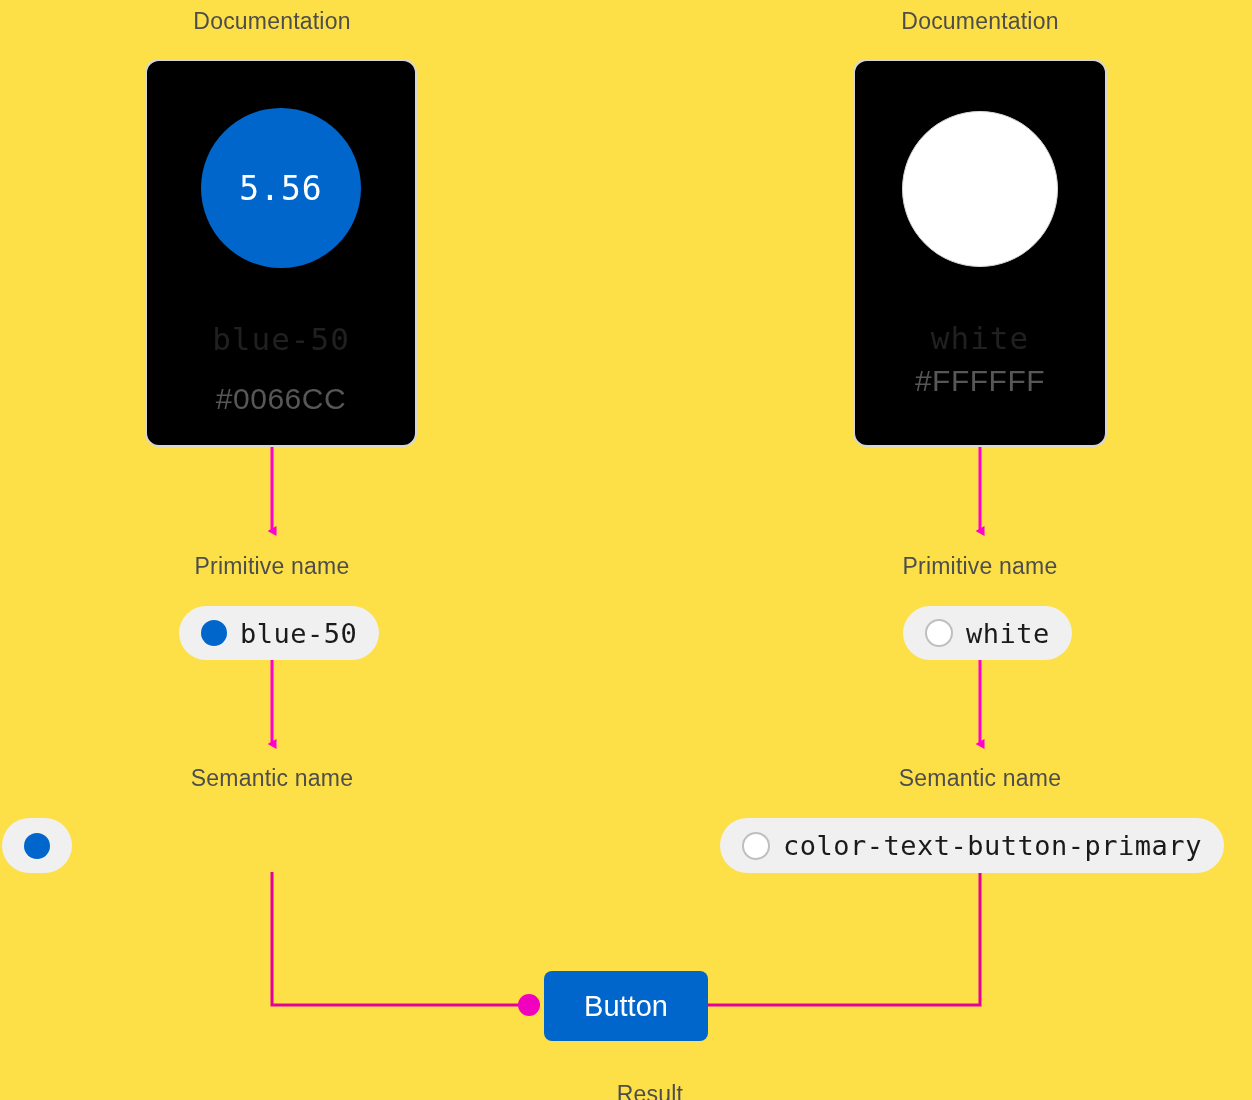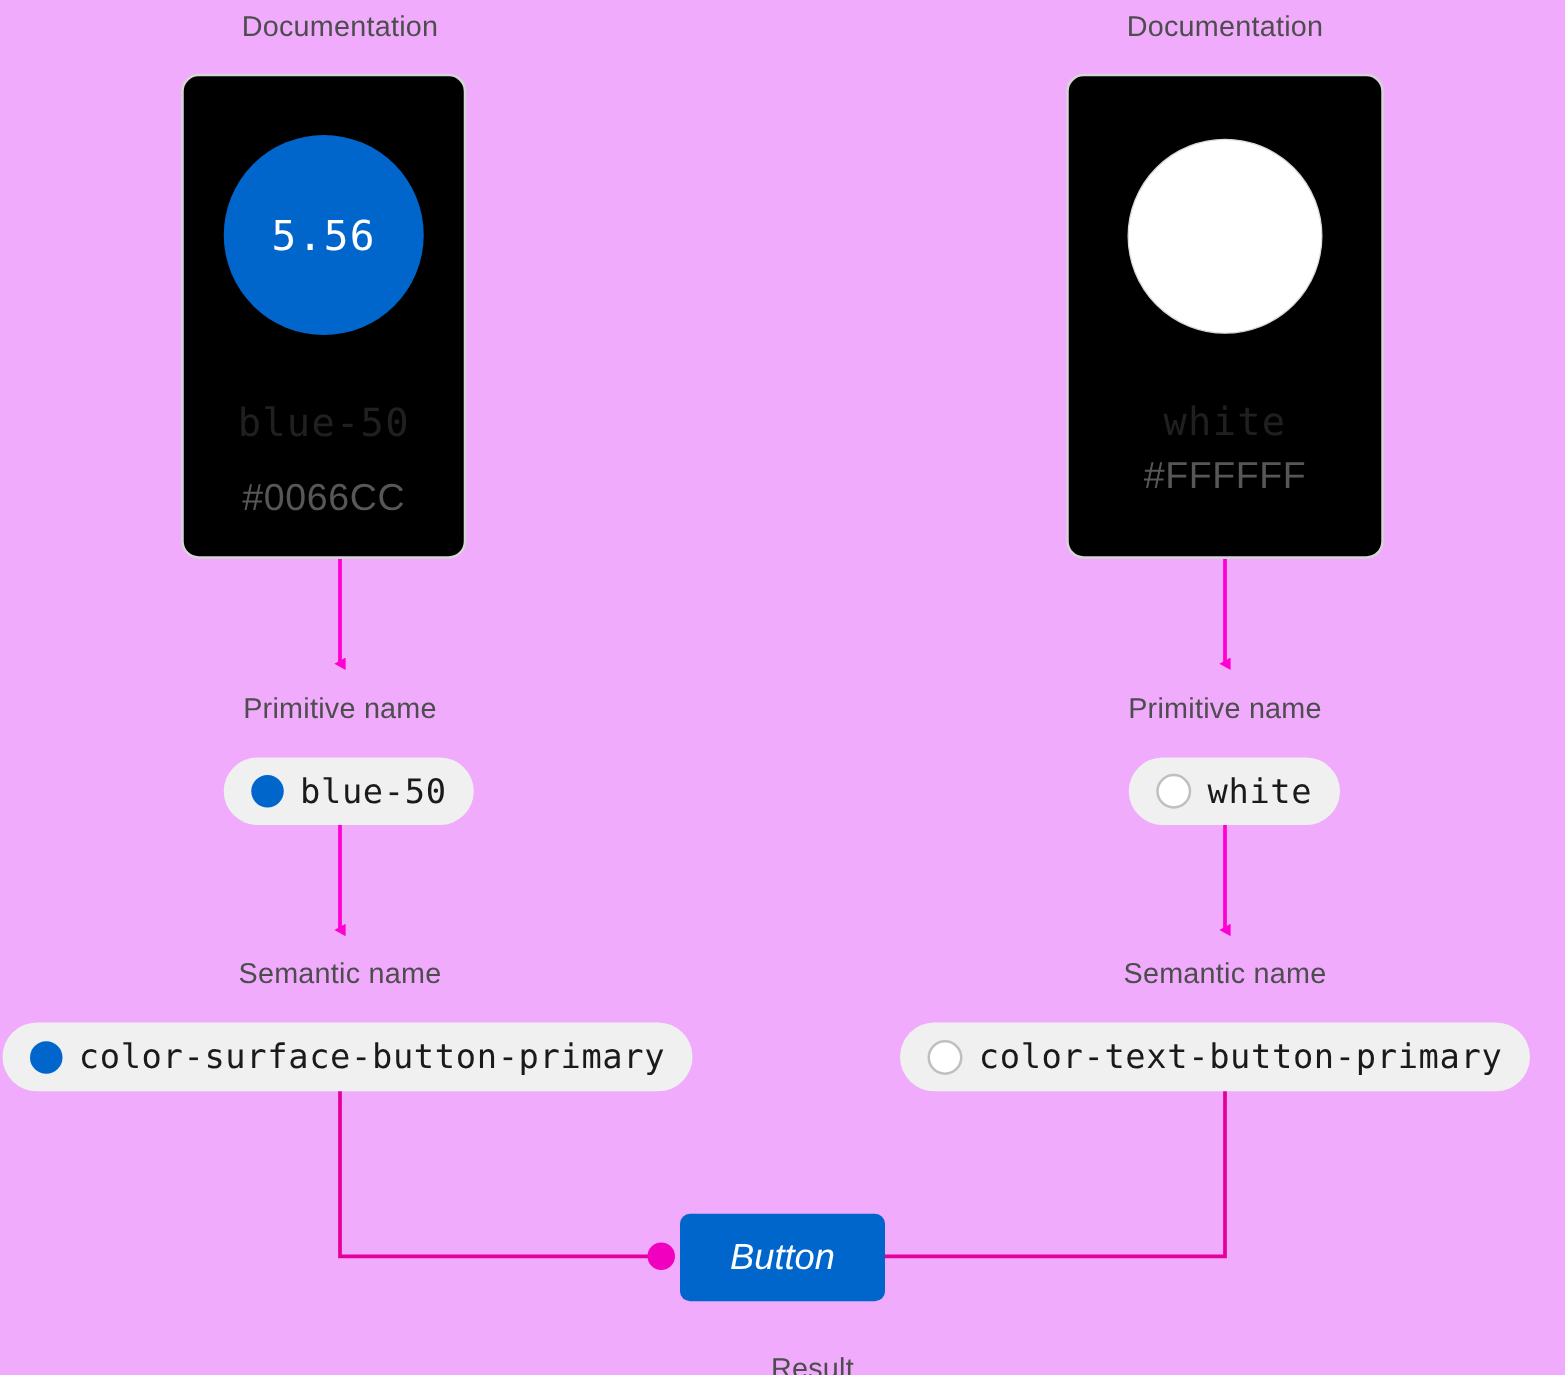--- a/index.html
+++ b/index.html
@@ -8,21 +8,21 @@
     background: #000000;
   }
   body {
     font-family: "Liberation Sans", sans-serif;
     -webkit-font-smoothing: antialiased;
   }
   #stage {
     position: relative;
     width: 1252px;
     height: 1100px;
-    background: #f0abfc;
+    background: #fde047;
     overflow: hidden;
   }
 
   
   .abs { position: absolute; }
 
   
   .caption {
     color: #4d4d4d;
     font-size: 23px;
@@ -92,21 +92,20 @@
     border-radius: 8px;
     color: #ffffff;
     font-family: "Liberation Sans", sans-serif;
     font-size: 29px;
     line-height: 1;
     display: flex;
     align-items: center;
     justify-content: center;
     cursor: pointer;
     padding: 17px;
-    font-style: italic;
   }
 
   
   #wires {
     position: absolute;
     left: 0; top: 0;
     width: 1252px;
     height: 1100px;
     pointer-events: none;
   }
@@ -133,42 +132,41 @@
     <line x1="980" y1="447" x2="980" y2="531" stroke="#FF00D0" stroke-width="3" marker-end="url(#arrowhead)"></line>
 
     <line x1="980" y1="660" x2="980" y2="744" stroke="#FF00D0" stroke-width="3" marker-end="url(#arrowhead)"></line>
 
     <path d="M980,872 L980,1005 L693,1005" fill="none" stroke="#E6009B" stroke-width="3"></path>
     <circle cx="693" cy="1005" r="11" fill="#F200C0"></circle>
   </svg>
 
   <div class="abs caption" style="left:145px; top:10px; width:254px;">Documentation</div>
 
-  <div class="abs doc-card" style="left:145px; top:59px; width:228px; height:388px;">
+  <div class="abs doc-card" style="left:145px; top:59px; width:272px; height:388px;">
     <div class="swatch-circle" style="width:160px; height:160px; margin-top:47px; background:#0066CC;
                 display:flex; align-items:center; justify-content:center;">
       <span style="font-family:'DejaVu Sans Mono','Liberation Mono',monospace;
                    font-size:33px; color:#FFFFFF; letter-spacing:1px;">5.56</span>
     </div>
     <div class="token-name" style="margin-top:56px;">blue-50</div>
     <div class="token-hex" style="margin-top:29px;">#0066CC</div>
   </div>
 
   <div class="abs caption" style="left:145px; top:555px; width:254px;">Primitive name</div>
 
   <div class="abs pill pill-primitive" style="left:179px; top:606px; height:54px;">
     <span class="pill-dot" style="width:26px; height:26px; background:#0066CC;"></span>
     <span class="pill-label">blue-50</span>
   </div>
 
   <div class="abs caption" style="left:145px; top:767px; width:254px;">Semantic name</div>
 
   <div class="abs pill pill-semantic" style="left:2px; top:818px; height:55px;">
     <span class="pill-dot" style="width:26px; height:26px; background:#0066CC;"></span>
-    <span class="pill-label">color-surface-button-primary</span>
   </div>
 
   <div class="abs caption" style="left:853px; top:10px; width:254px;">Documentation</div>
 
   <div class="abs doc-card" style="left:853px; top:59px; width:254px; height:388px;">
     <div class="swatch-circle" style="width:154px; height:154px; margin-top:50px; background:#FFFFFF;
                 border:1px solid #DADADA;
                 display:flex; align-items:center; justify-content:center;">
       <span style="font-family:'DejaVu Sans Mono','Liberation Mono',monospace;
                    font-size:33px; color:#000000; letter-spacing:1px;"></span>

